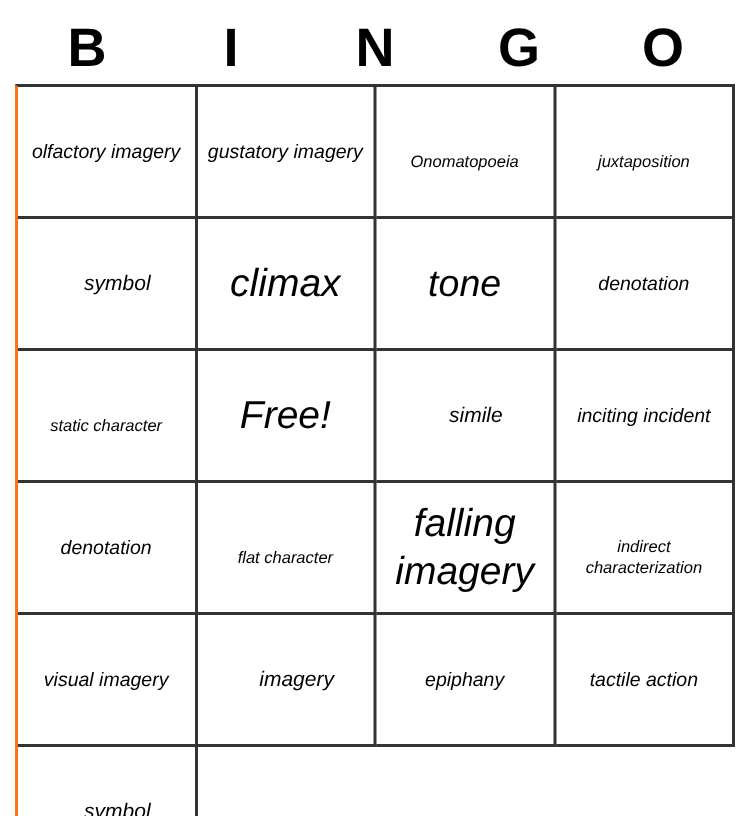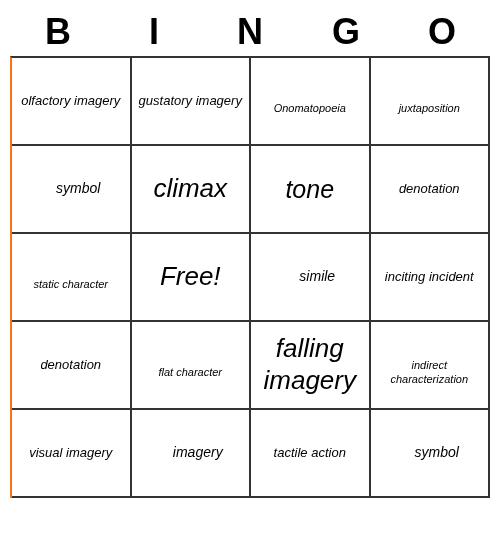--- a/index.html
+++ b/index.html
@@ -140,19 +140,22 @@
       <div class="bingo-cell">
         <span class="cell-text small">indirect characterization</span>
       </div>
       <div class="bingo-cell">
         <span class="cell-text">visual imagery</span>
       </div>
       <div class="bingo-cell">
         <span class="cell-text medium">imagery</span>
       </div>
       <div class="bingo-cell">
+        <span class="cell-text">epiphany</span>
+      </div>
+      <div class="bingo-cell">
         <span class="cell-text">tactile action</span>
       </div>
       <div class="bingo-cell">
         <span class="cell-text medium">symbol</span>
       </div>
     </div>
 </div>
 
 </body></html>

